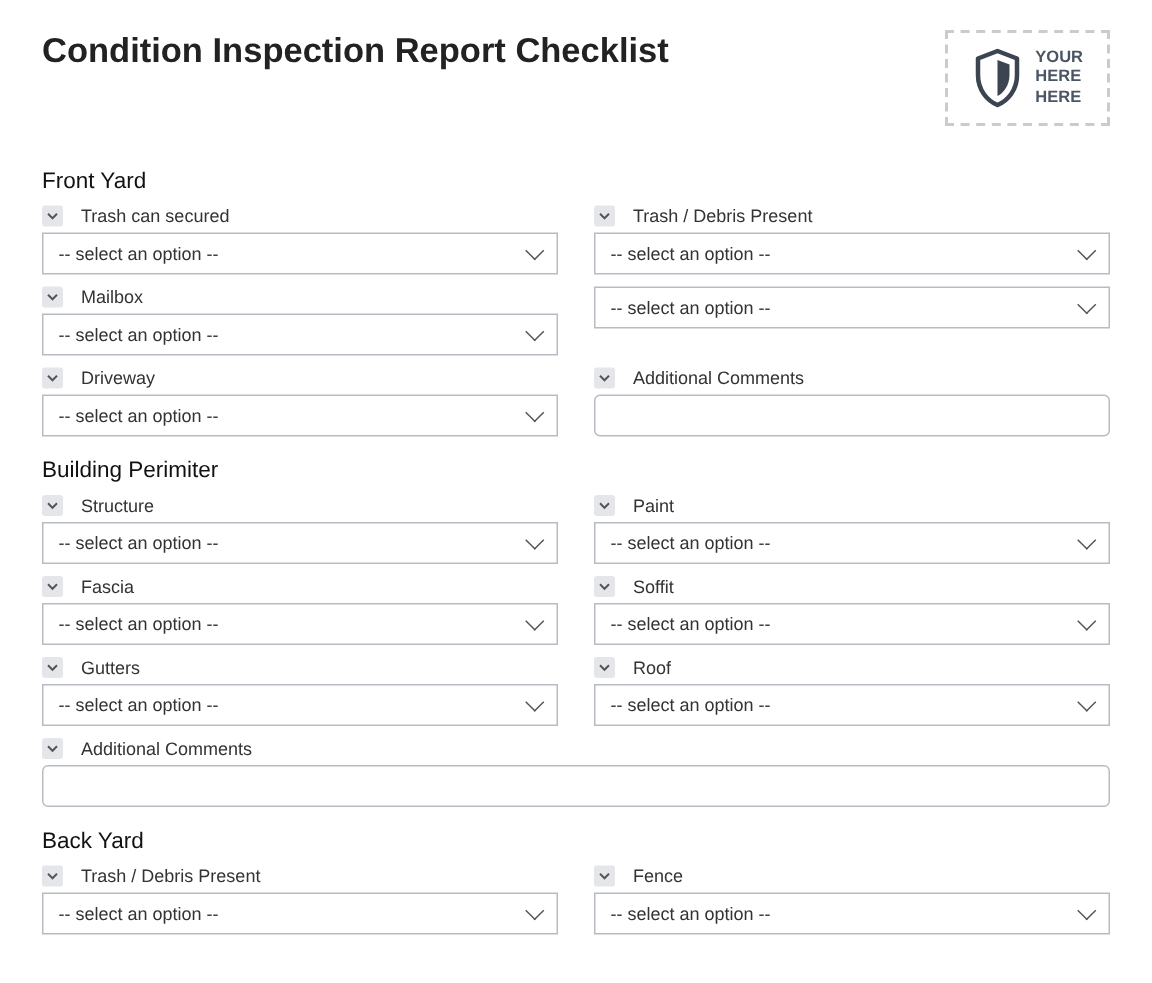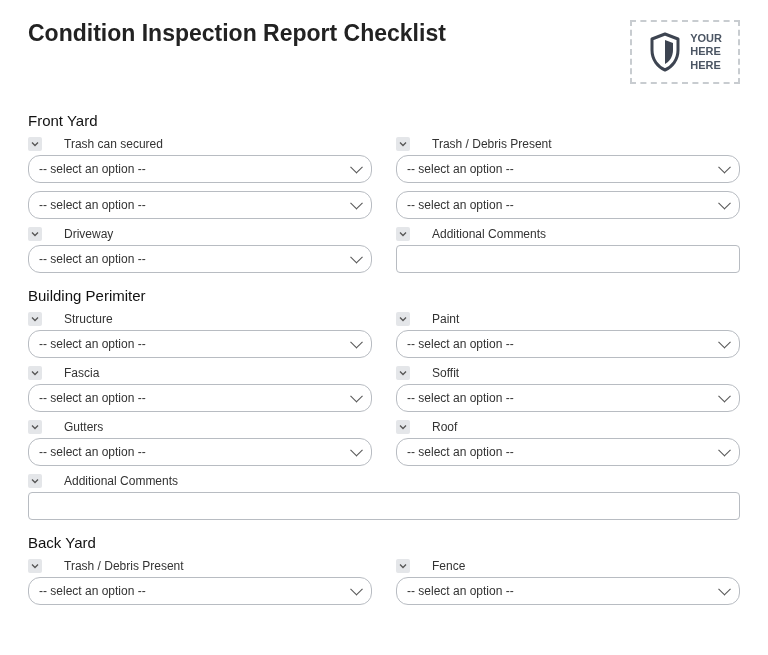--- a/index.html
+++ b/index.html
@@ -53,41 +53,41 @@
     .field {
       flex: 1;
       min-width: 0;
     }
     .field-full {
       width: 100%;
     }
     .field-label {
       display: flex;
       align-items: center;
-      gap: 22px;
+      gap: 12px;
       font-size: 12px;
       color: #333;
       margin-bottom: 4px;
     }
     .chev {
       width: 14px;
       height: 14px;
       background: #e4e6e9;
       border-radius: 2px;
       display: inline-flex;
       align-items: center;
       justify-content: center;
       flex-shrink: 0;
     }
     .chev svg { display: block; }
     .select {
       width: 100%;
       height: 28px;
       border: 1px solid #b8bcc2;
-      border-radius: 12px;
+      border-radius: 0;
       background: #fff;
       padding: 0 44px 0 10px;
       font-size: 12px;
       color: #333;
       position: relative;
       display: flex;
       align-items: center;
       cursor: pointer;
     }
     .select::after {
@@ -160,20 +160,28 @@
         <span>Trash / Debris Present</span>
       </div>
       <div class="select">
           <span>-- select an option --</span>
         </div>
     </div>
   </div>
 
   <div class="row">
     <div class="field">
+      <div class="field-label">
+        <span class="chev">
+            <svg width="8" height="8" viewBox="0 0 8 8">
+              <path d="M1 2.5 L4 5.5 L7 2.5" stroke="#555" stroke-width="1.3" fill="none"></path>
+            </svg>
+          </span>
+        <span>Mailbox</span>
+      </div>
       <div class="select">
           <span>-- select an option --</span>
         </div>
     </div>
     <div class="field">
       <div class="select">
           <span>-- select an option --</span>
         </div>
     </div>
   </div>

